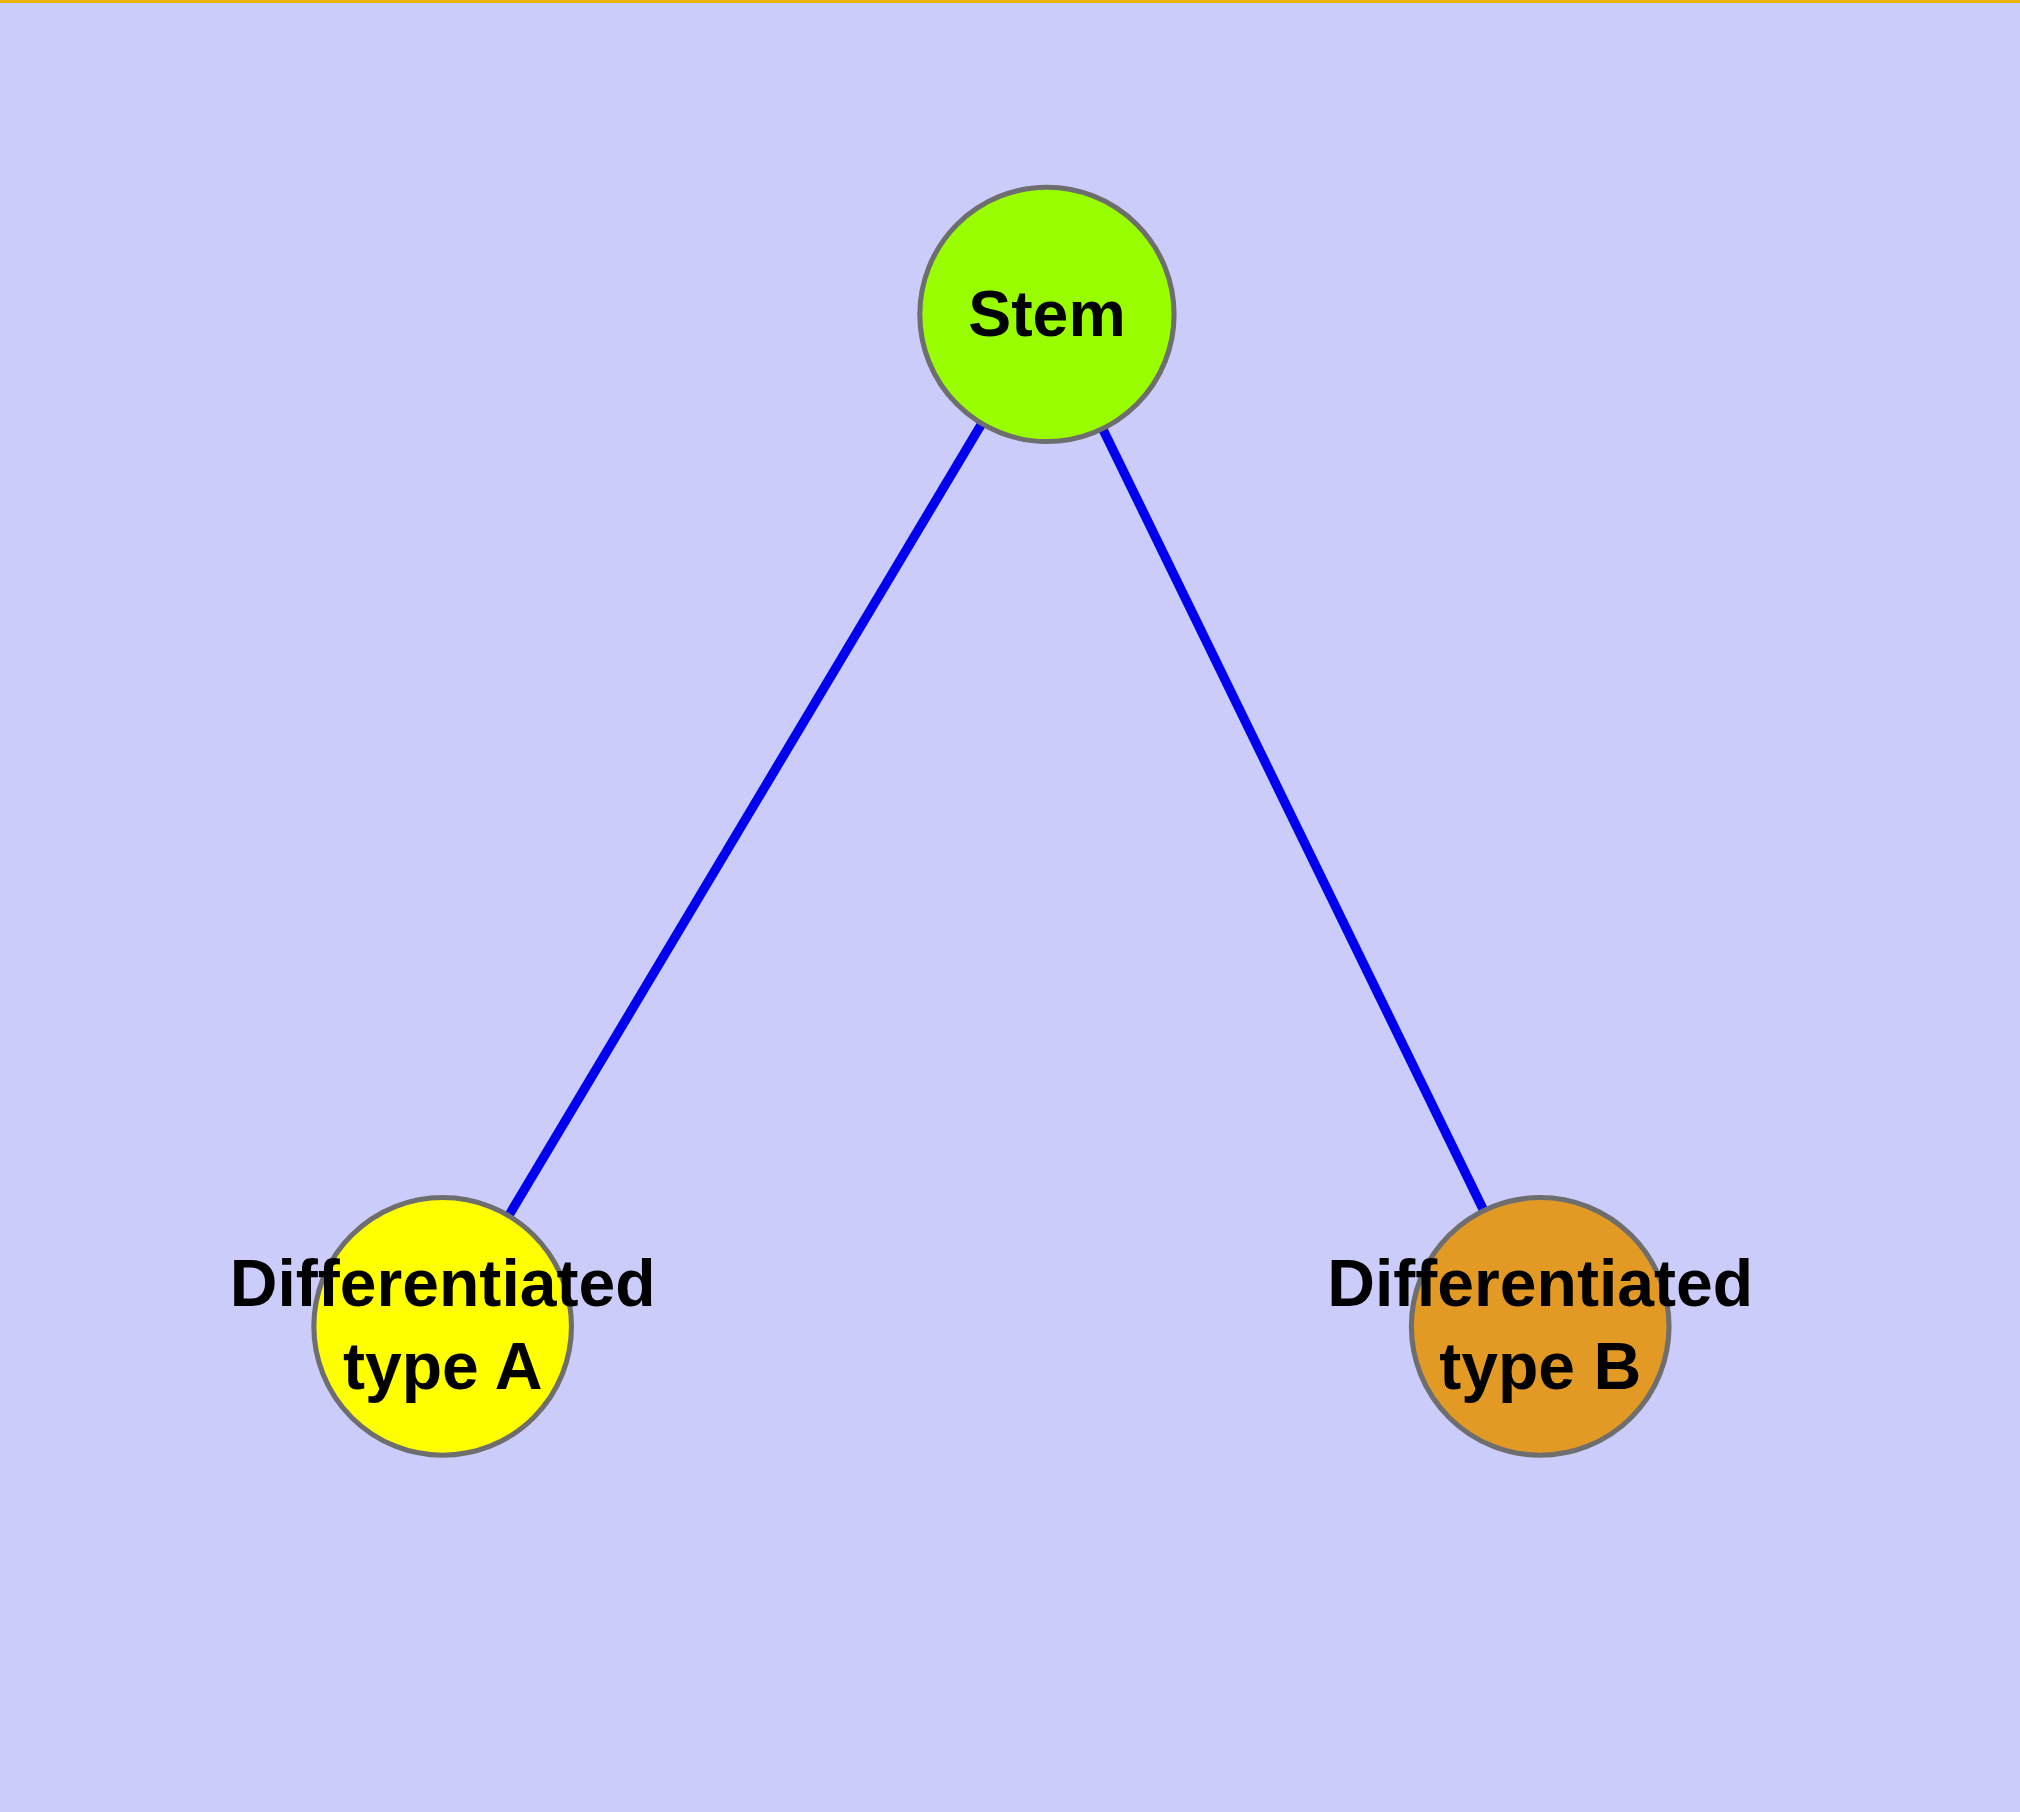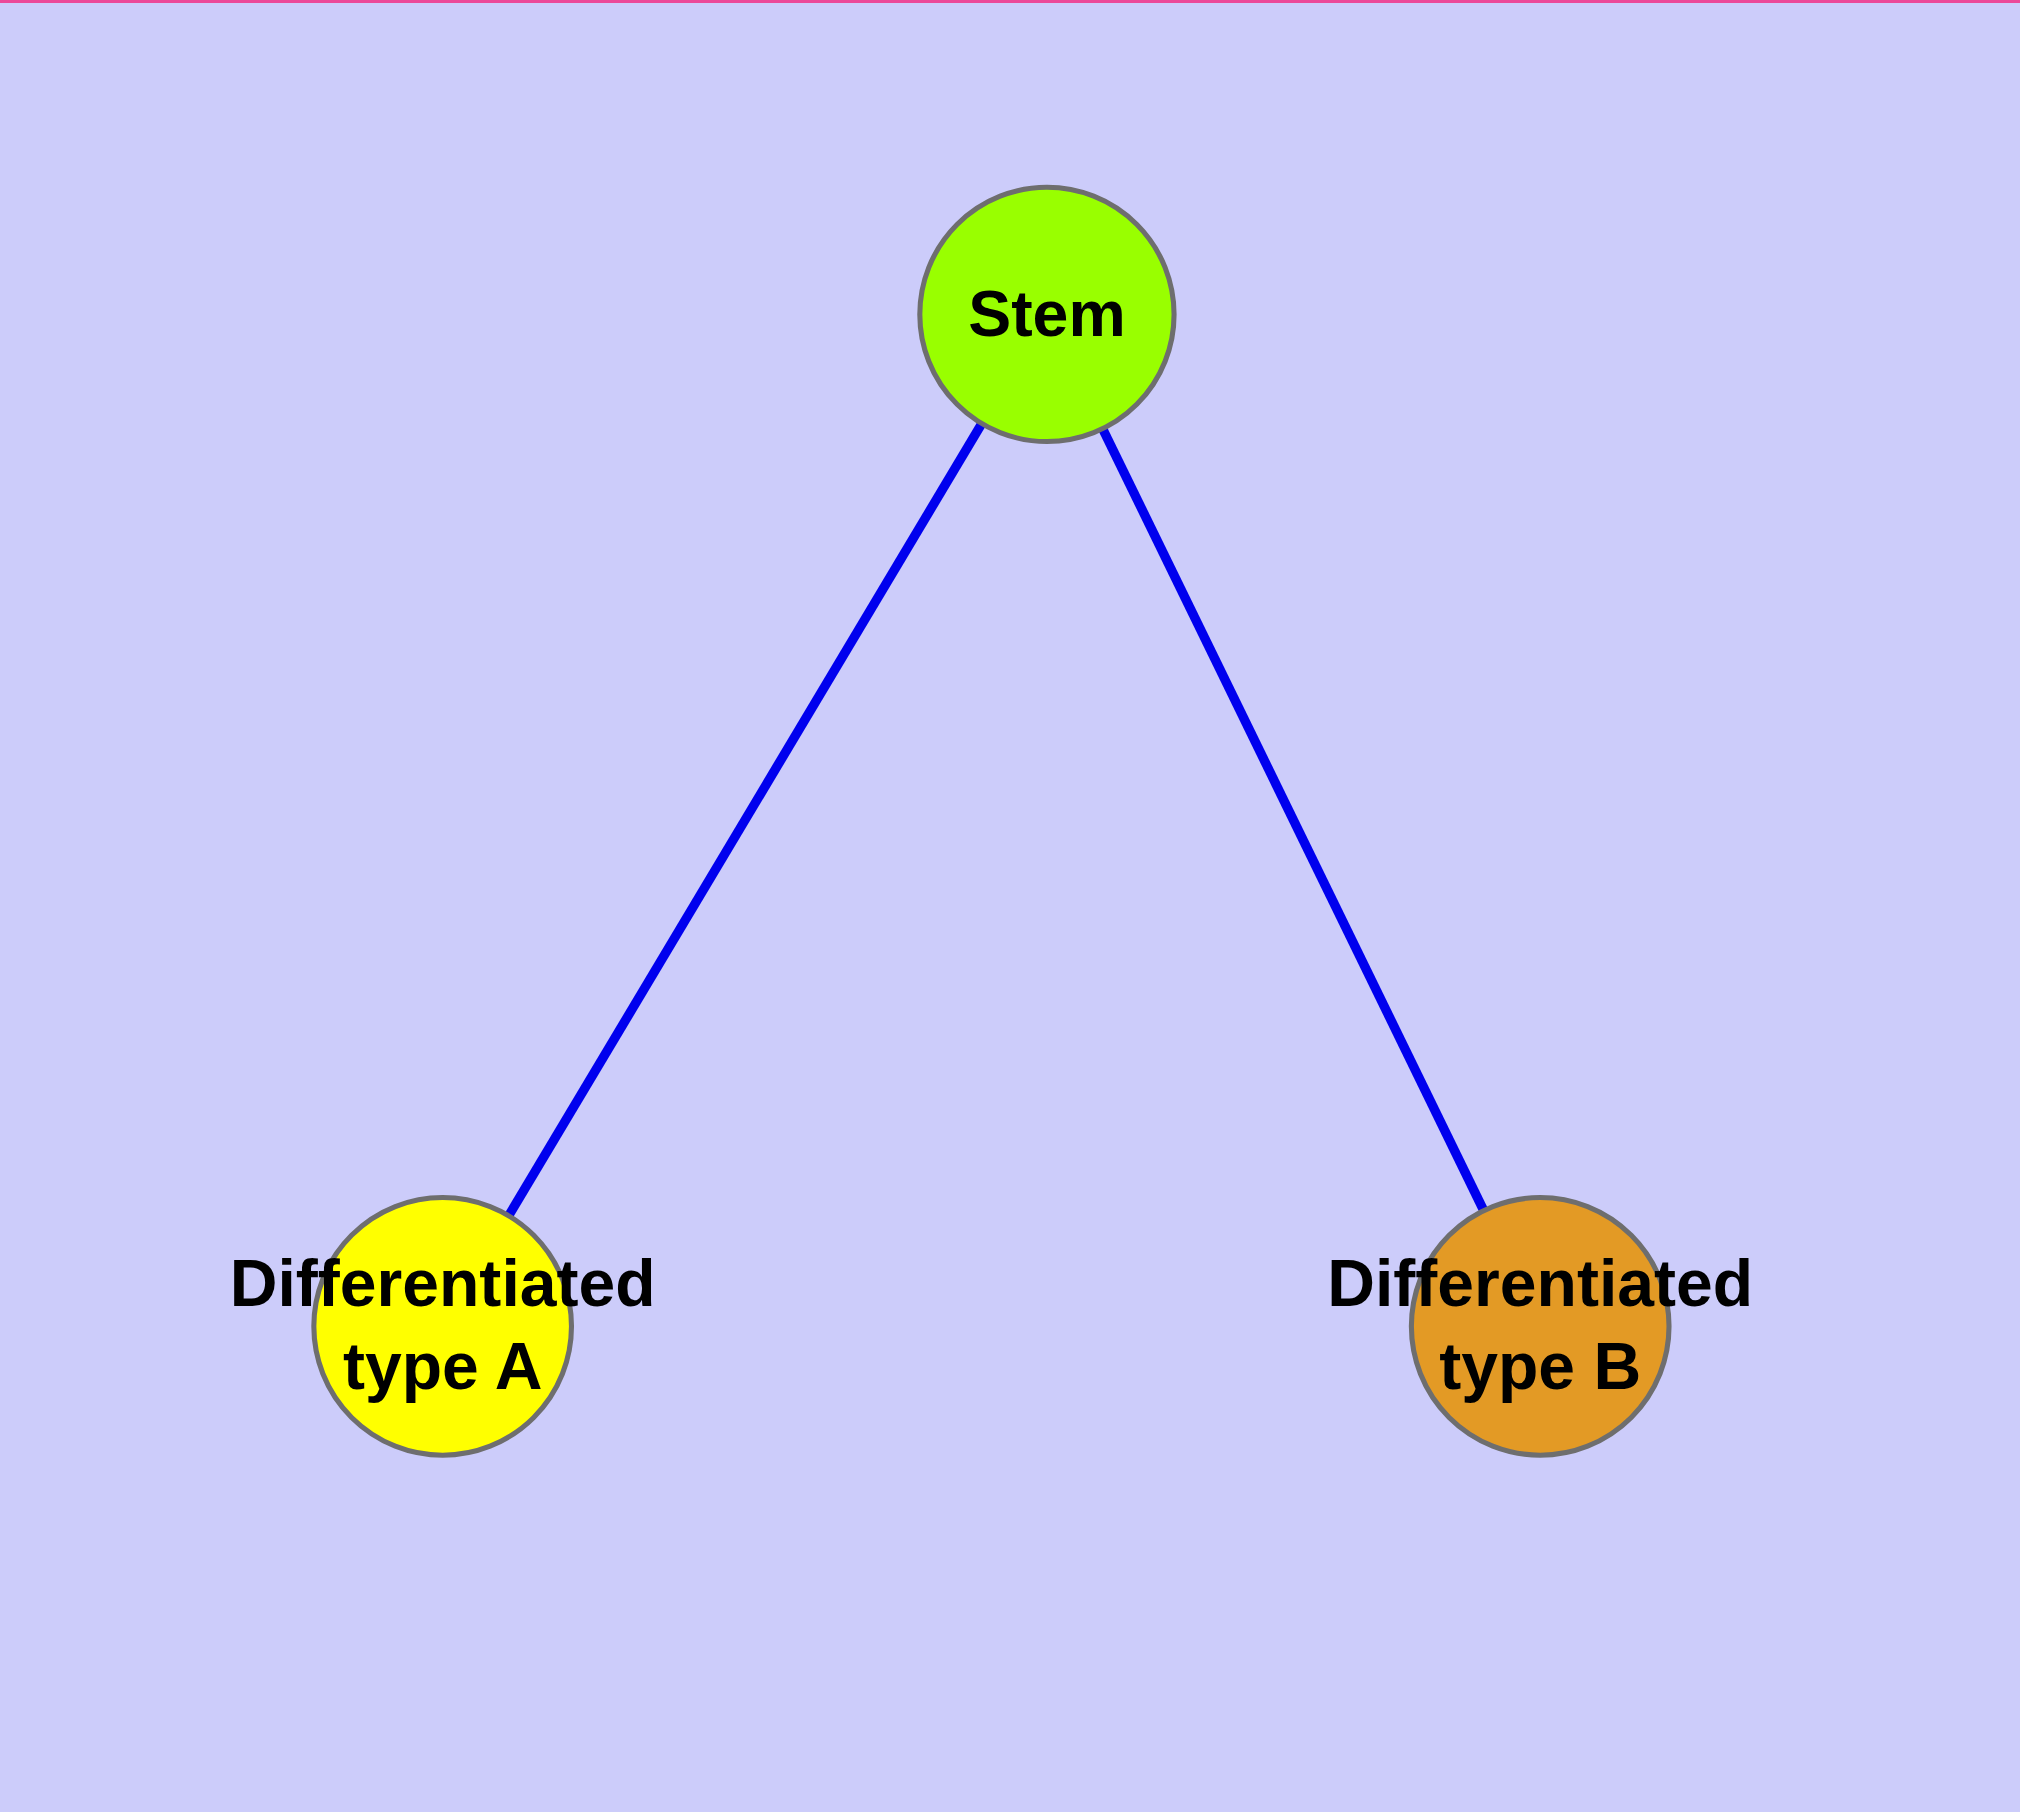--- a/index.html
+++ b/index.html
@@ -5,21 +5,21 @@
 <style>
   html, body {
     margin: 0;
     padding: 0;
     background: #ffffff;
   }
   #canvas {
     position: relative;
     width: 2021px;
     height: 1812px;
-    background: #ec4899;
+    background: #eab308;
     overflow: hidden;
     font-family: "Liberation Sans", "DejaVu Sans", sans-serif;
   }
   #plot-area {
     position: absolute;
     left: 0;
     top: 3.4px;
     width: 2021px;
     height: 1809px;
     background: #ccccfa;

